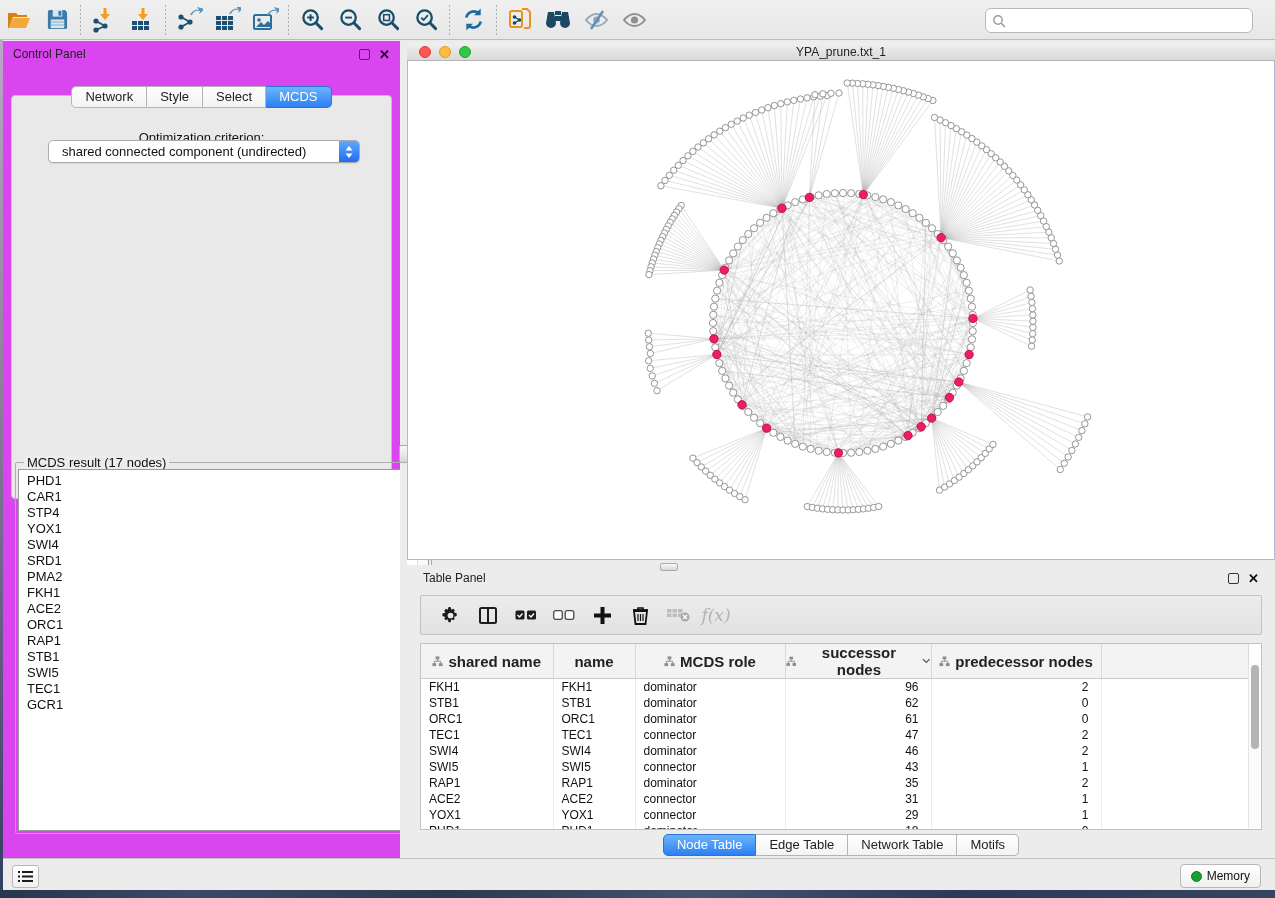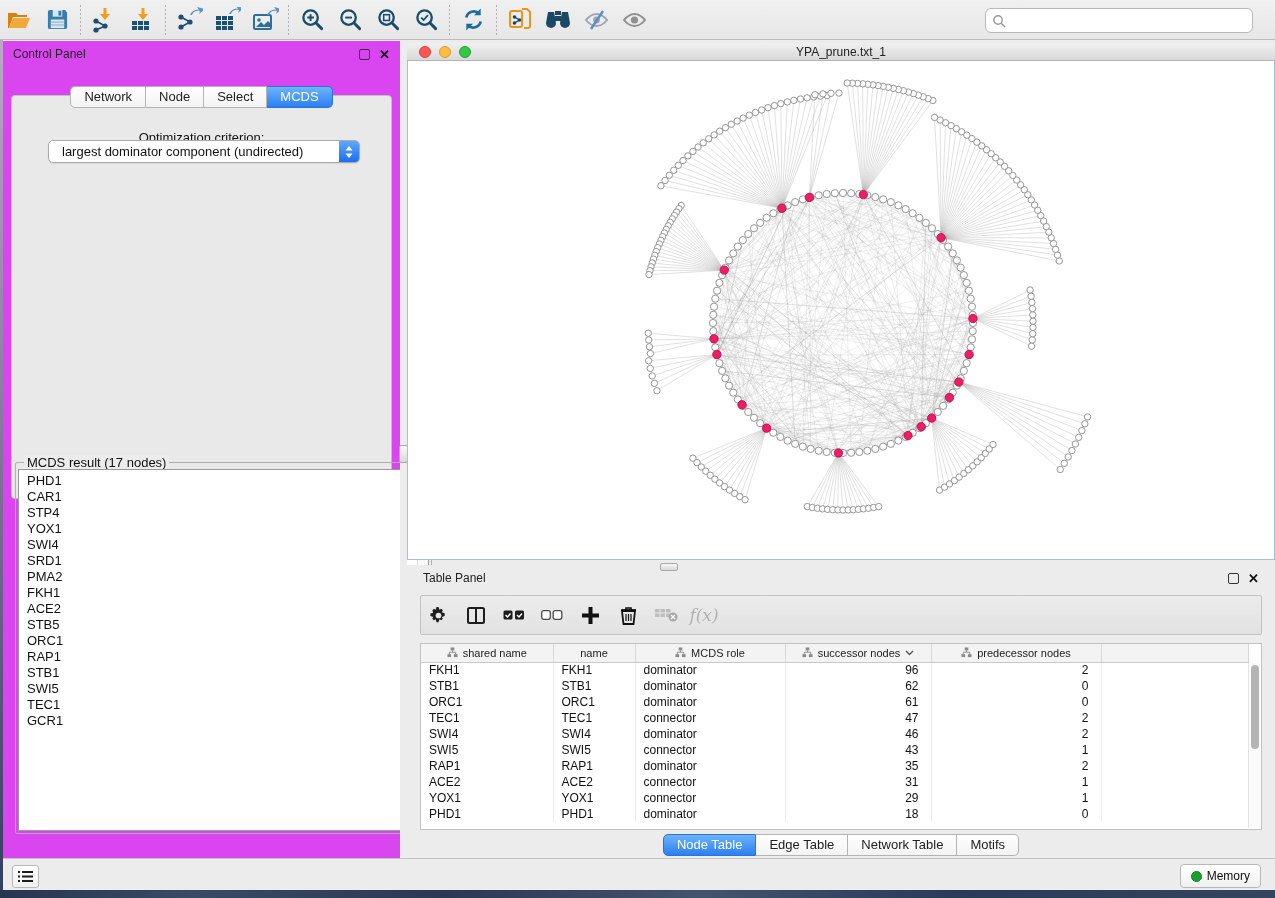--- a/index.html
+++ b/index.html
@@ -77,29 +77,29 @@
   .tl.red { background:#fc5753; border:1px solid #df3e3a; margin-left:12px; }
   .tl.yellow { background:#fdbc40; border:1px solid #de9b2d; }
   .tl.green { background:#33c748; border:1px solid #1fa32f; }
   .net-title { position:absolute; left:0; right:0; text-align:center; font-size:12px; color:#222; }
   .net-canvas { height:499px; background:#fff; border:1px solid #a8bed4; border-top:none; }
 
   
   .tpanel { position:absolute; left:407px; top:565px; width:868px; height:293px; background:#ececec; }
   .ttoolbar { position:absolute; left:13px; top:30px; width:842px; height:40px;
     background:linear-gradient(#ececec,#e2e2e2); border:1px solid #c2c2c2; border-radius:2px;
-    display:flex; align-items:center; padding-left:0; gap:4px; }
+    display:flex; align-items:center; padding-left:12px; gap:4px; }
   .tti { width:34px; height:30px; display:flex; align-items:center; justify-content:center; }
   .fx { font-family:"DejaVu Serif", serif; font-style:italic; font-size:17px; color:#b2b2b2; }
 
   .tablewrap { position:absolute; left:13px; top:78px; width:842px; height:187px;
     background:#fff; border:1px solid #c2c2c2; overflow:hidden; }
   table.nodetable { border-collapse:collapse; table-layout:fixed; width:828px; }
   table.nodetable th { height:18px; background:#f3f3f3; border-right:1px solid #d8d8d8; border-bottom:1px solid #c9c9c9;
-    font-size:11px; font-weight:normal; color:#222; }
+    font-size:15px; font-weight:bold; color:#222; }
   .thc { display:flex; align-items:center; justify-content:center; gap:5px; }
   table.nodetable td { height:16px; font-size:12px; color:#111; padding-left:8px;
     border-right:1px solid #ececec; white-space:nowrap; }
   table.nodetable td.num { text-align:right; padding-right:12px; }
   .tscroll { position:absolute; right:1px; top:19px; width:12px; bottom:1px; background:#fbfbfb; border-left:1px solid #e4e4e4; }
   .tscroll .thumb { position:absolute; left:2px; top:2px; width:8px; height:84px; background:#b5b5b5; border-radius:4px; }
 
   .ttabs { position:absolute; left:0; top:269px; width:100%; text-align:center; }
 
   
@@ -275,30 +275,30 @@
   <div class="panel-head">
     <span class="panel-title">Control Panel</span>
     <span class="spacer"></span>
     <span class="float-ico"></span>
     <span class="close-ico">✕</span>
   </div>
 
   <div class="cp-tabs">
     <span class="seg">
       <span class="tab">Network</span>
-      <span class="tab">Node</span>
+      <span class="tab">Style</span>
       <span class="tab">Select</span>
       <span class="tab active">MCDS</span>
     </span>
   </div>
 
   <div class="cp-box">
     <div class="opt-label">Optimization criterion:</div>
     <div class="select">
-      <span class="val">largest dominator component (undirected)</span>
+      <span class="val">shared connected component (undirected)</span>
       <span class="arrows">
         <svg width="10" height="14" viewBox="0 0 10 14">
             <path d="M5 1L8.5 5.5h-7z" fill="#fff"></path>
             <path d="M5 13L1.5 8.5h7z" fill="#fff"></path>
           </svg>
       </span>
     </div>
   </div>
 
   <div class="mcds-fieldset">
@@ -306,21 +306,20 @@
     <div class="mcds-list">
         <div class="mcds-item">PHD1</div>
         <div class="mcds-item">CAR1</div>
         <div class="mcds-item">STP4</div>
         <div class="mcds-item">YOX1</div>
         <div class="mcds-item">SWI4</div>
         <div class="mcds-item">SRD1</div>
         <div class="mcds-item">PMA2</div>
         <div class="mcds-item">FKH1</div>
         <div class="mcds-item">ACE2</div>
-        <div class="mcds-item">STB5</div>
         <div class="mcds-item">ORC1</div>
         <div class="mcds-item">RAP1</div>
         <div class="mcds-item">STB1</div>
         <div class="mcds-item">SWI5</div>
         <div class="mcds-item">TEC1</div>
         <div class="mcds-item">GCR1</div>
       </div>
     <div class="mcds-scroll"></div>
   </div>
 </div>

